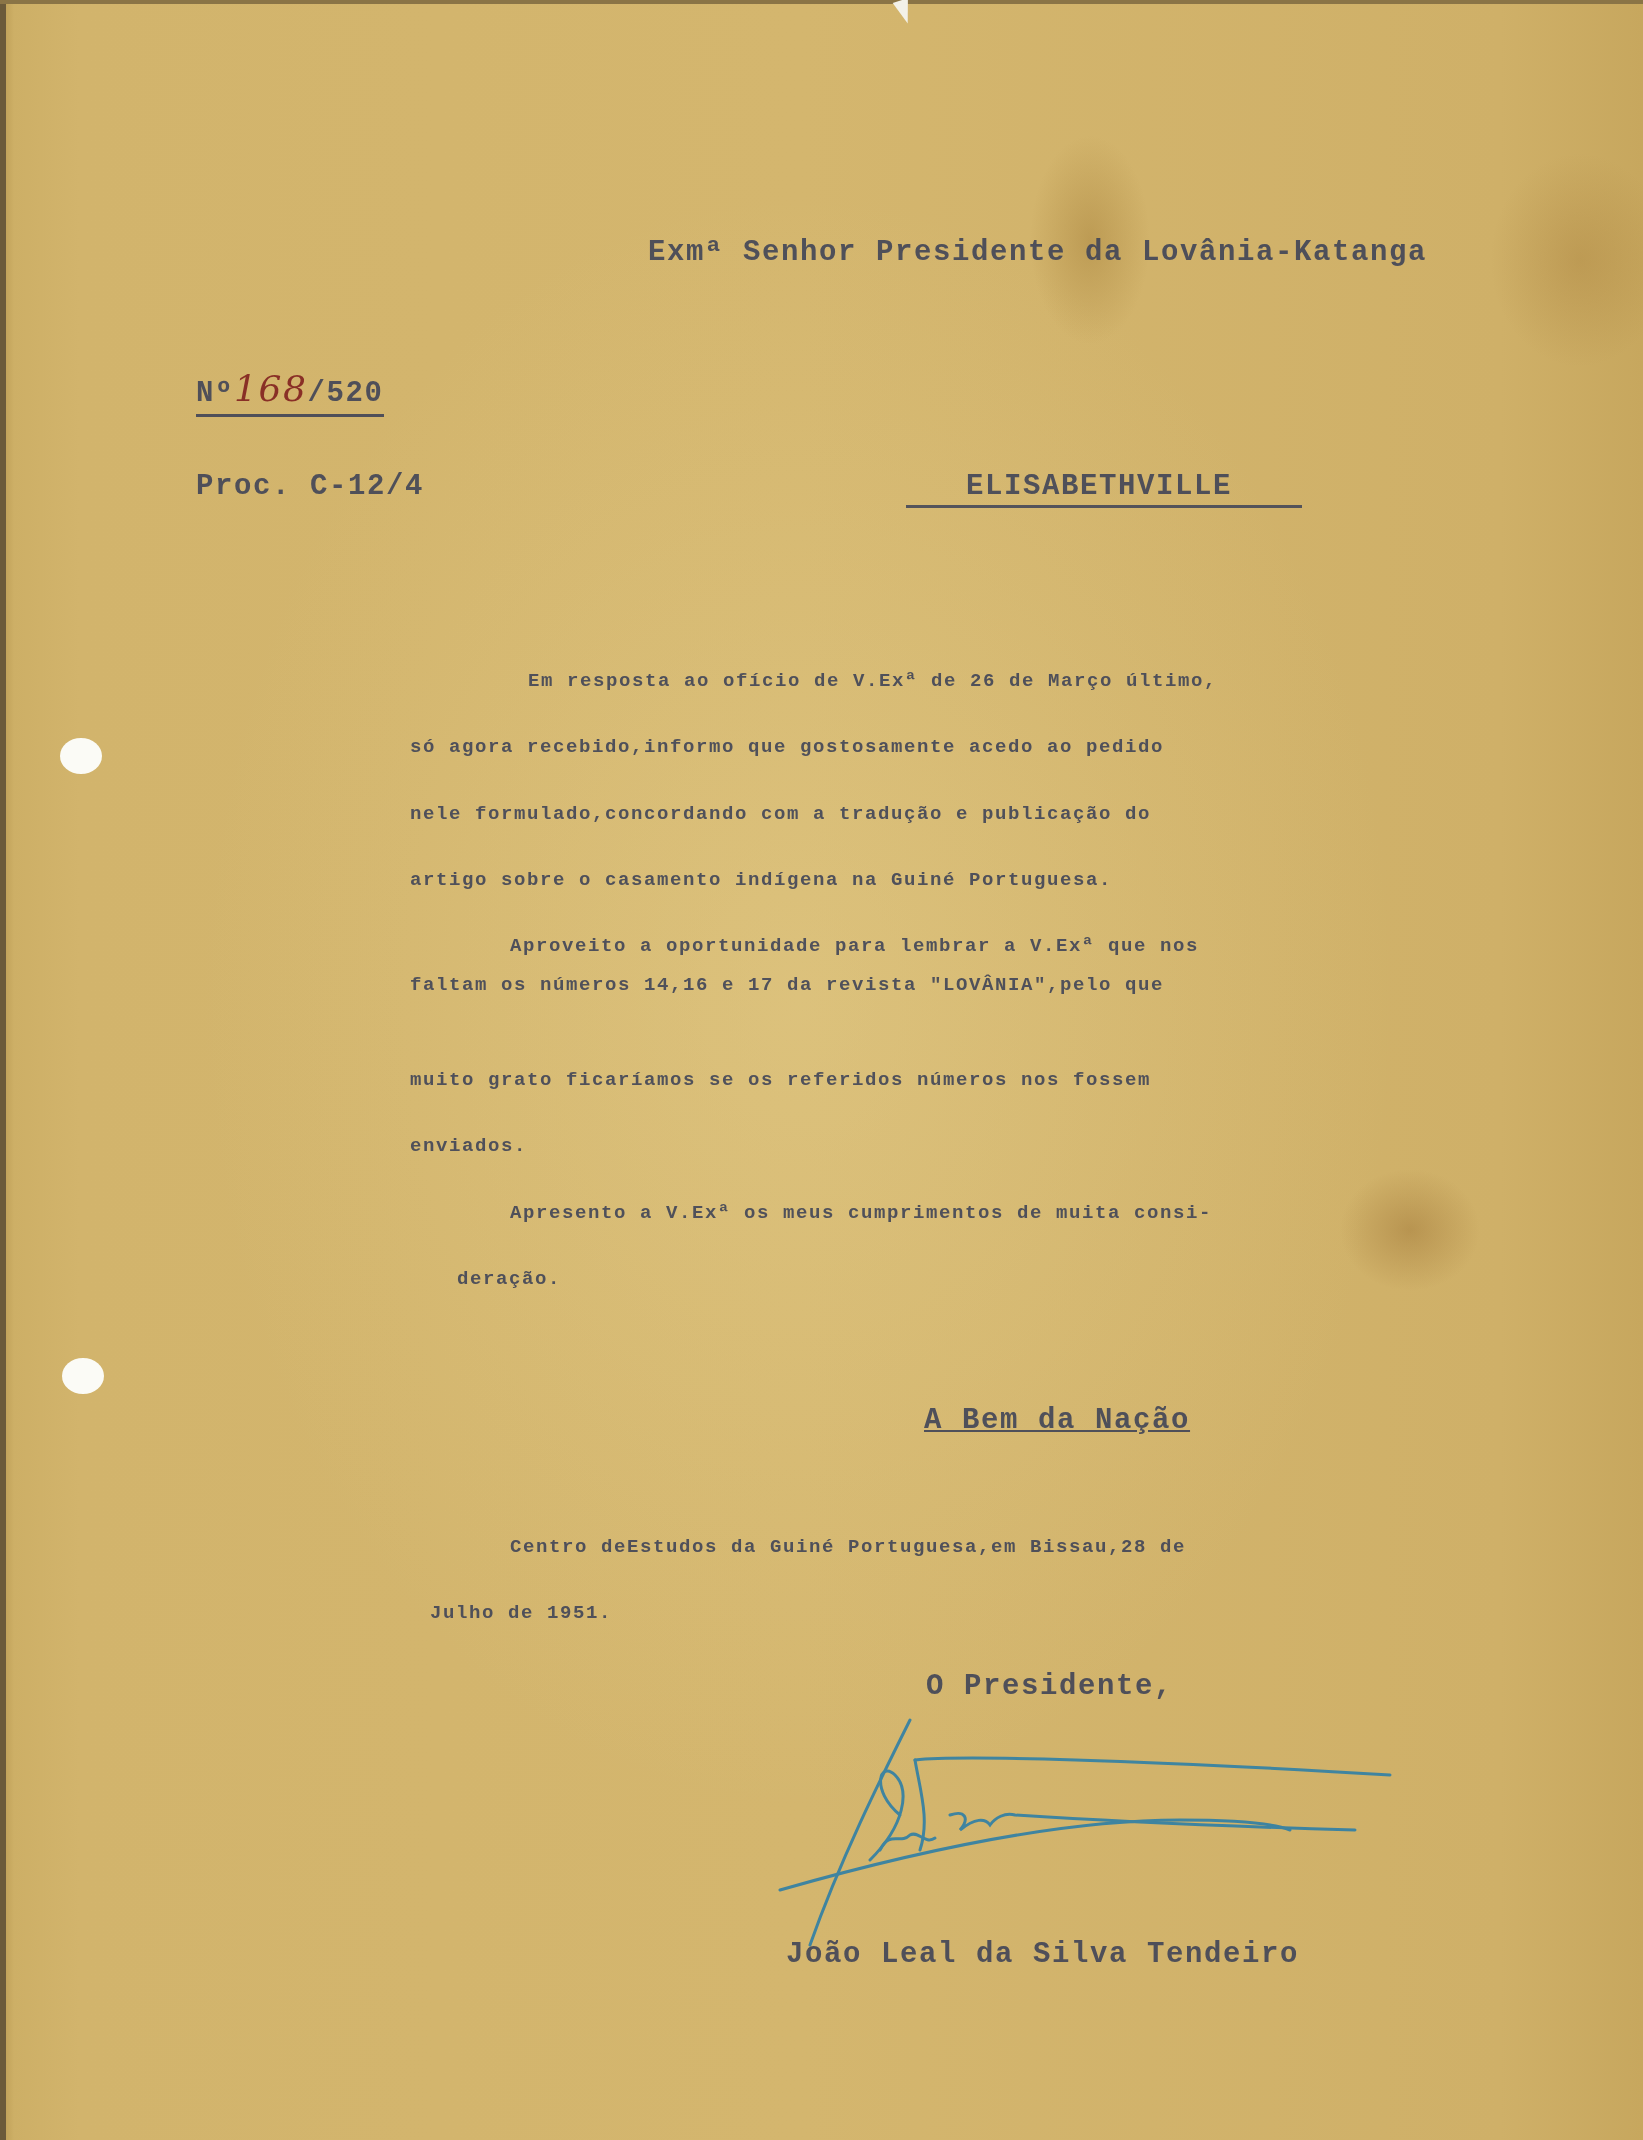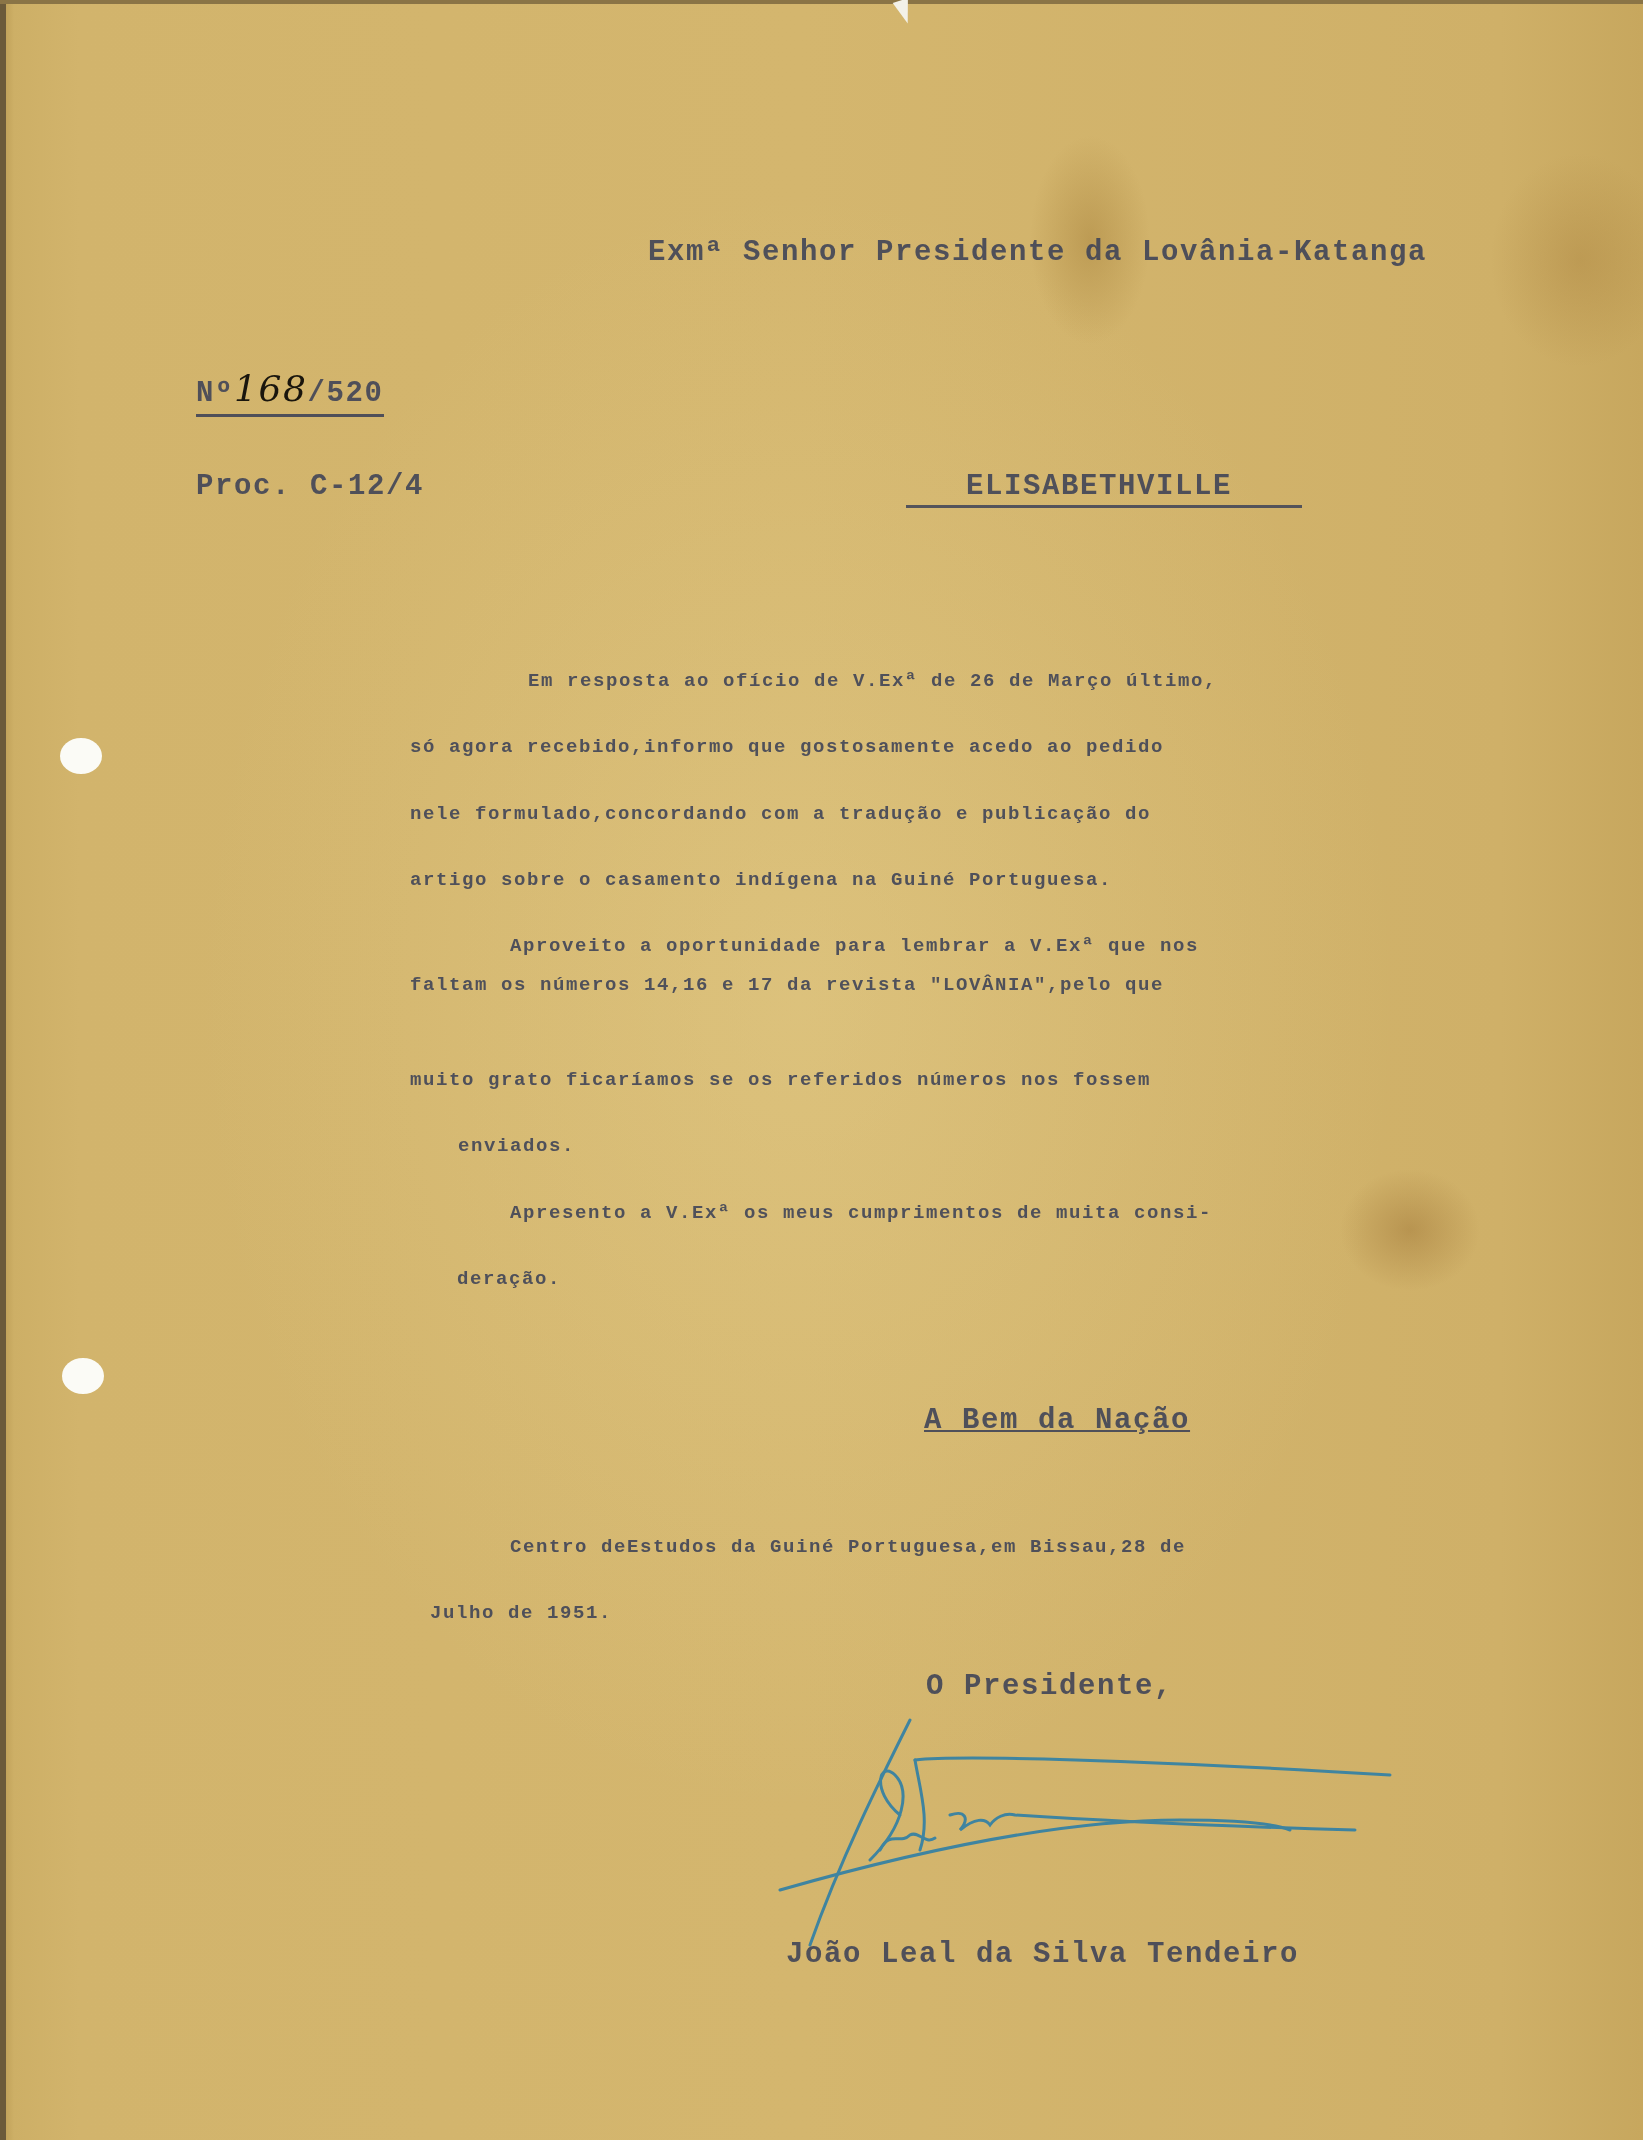--- a/index.html
+++ b/index.html
@@ -59,21 +59,21 @@
       letter-spacing: 1.6px;
       white-space: pre;
       font-weight: bold;
       opacity: 0.88;
     }
     .ul {
       border-bottom: 3px solid #3d4257;
       padding-bottom: 4px;
     }
     .hand {
-      color: #000000;
+      color: #7f1d1d;
       font-style: italic;
       font-family: "DejaVu Serif", serif;
       font-size: 36px;
       font-weight: normal;
     }
     .line {
       position: absolute;
       left: 410px;
       color: #3d4257;
       font-size: 19px;
@@ -109,21 +109,21 @@
 <div style="position:absolute; left:906px; top:505px; width:396px; height:3px; background:#3d4257; opacity:0.85;"></div>
 
 <div class="line" style="left:528px; top:670px;">Em resposta ao ofício de V.Exª de 26 de Março último,</div>
 <div class="line" style="top:736px;">só agora recebido,informo que gostosamente acedo ao pedido</div>
 <div class="line" style="top:803px;">nele formulado,concordando com a tradução e publicação do</div>
 <div class="line" style="top:869px;">artigo sobre o casamento indígena na Guiné Portuguesa.</div>
 
 <div class="line" style="left:510px; top:935px;">Aproveito a oportunidade para lembrar a V.Exª que nos</div>
 <div class="line" style="top:974px;text-align:center;">faltam os números 14,16 e 17 da revista "LOVÂNIA",pelo que</div>
 <div class="line" style="top:1069px;">muito grato ficaríamos se os referidos números nos fossem</div>
-<div class="line" style="top:1135px;margin-left:48px;">enviados.</div>
+<div class="line" style="top:1135px;">enviados.</div>
 
 <div class="line" style="left:510px; top:1202px;">Apresento a V.Exª os meus cumprimentos de muita consi-</div>
 <div class="line" style="top:1268px;margin-left:47px;">deração.</div>
 
 <div class="t" style="left:924px; top:1404px;text-decoration:underline;">A Bem da Nação</div>
 
 <div class="line" style="left:510px; top:1536px;">Centro deEstudos da Guiné Portuguesa,em Bissau,28 de</div>
 <div class="line" style="left:430px; top:1602px;">Julho de 1951.</div>
 
 <div class="t" style="left:926px; top:1670px;">O Presidente,</div>

